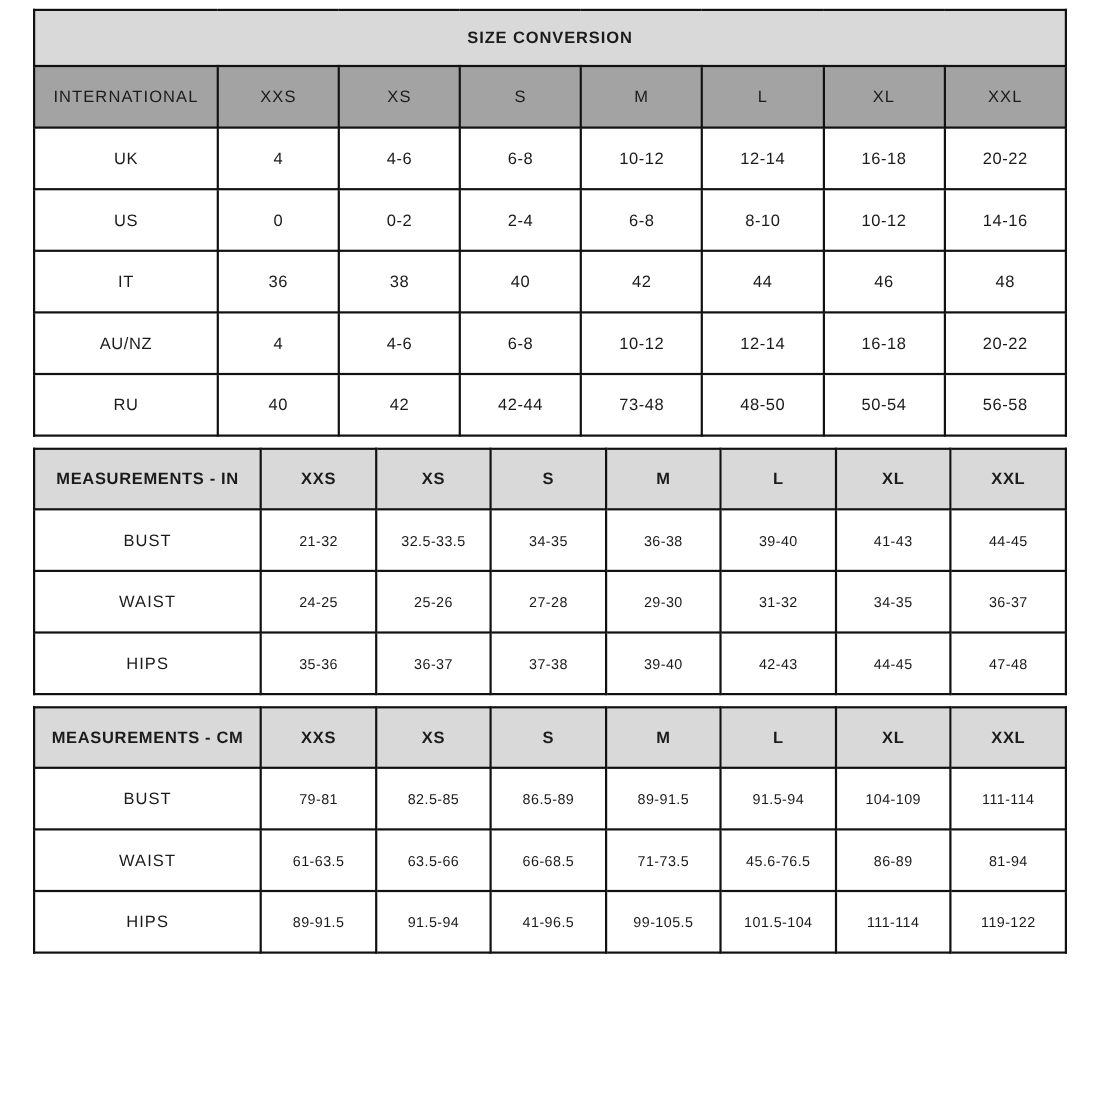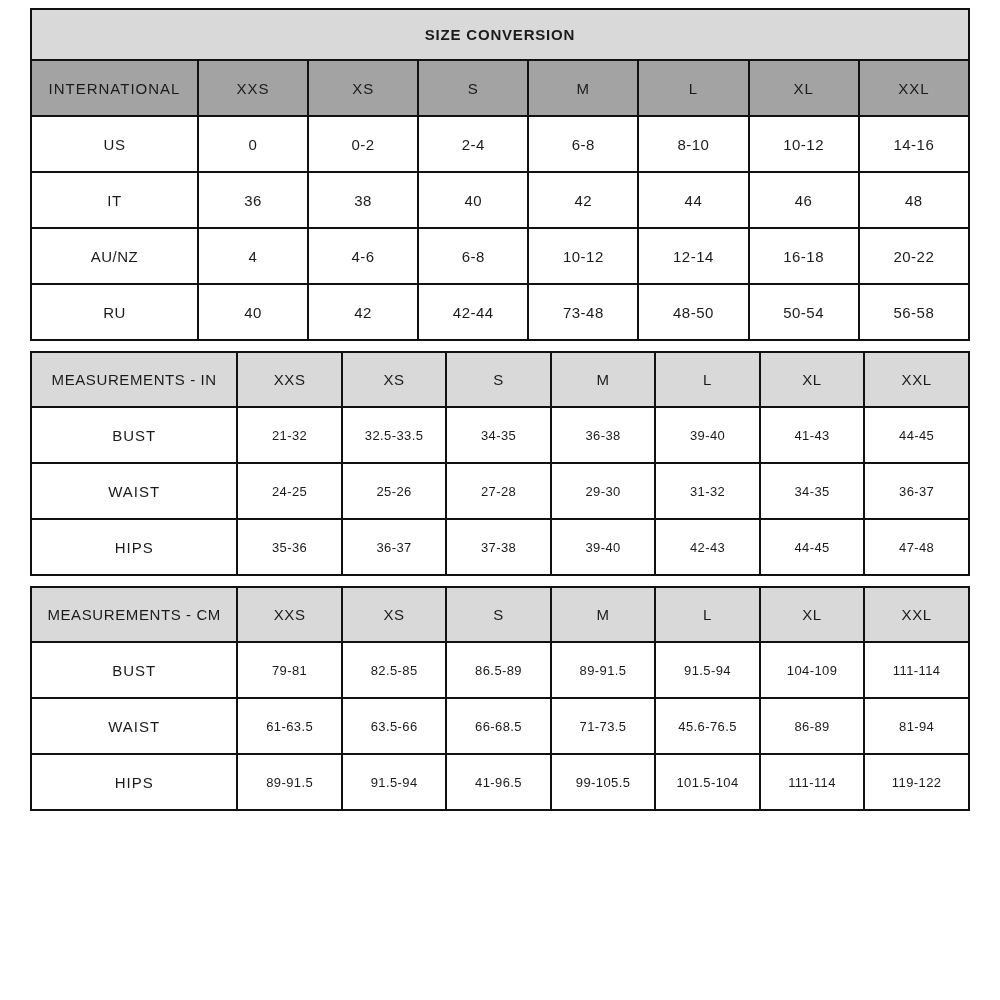--- a/index.html
+++ b/index.html
@@ -52,21 +52,21 @@
   }
   .t1 td {
     font-size:15px;
     letter-spacing:0.5px;
     height:54px;
   }
 
   
   .tm th {
     background:#d9d9d9;
-    font-weight:400;
+    font-weight:700;
     font-size:15px;
     letter-spacing:0.6px;
     height:53px;
   }
   .tm td {
     font-size:13px;
     letter-spacing:0.4px;
     height:54px;
   }
   .tm td.row-label {
@@ -99,20 +99,30 @@
         <th class="size-head">INTERNATIONAL</th>
         <th class="size-head">XXS</th>
         <th class="size-head">XS</th>
         <th class="size-head">S</th>
         <th class="size-head">M</th>
         <th class="size-head">L</th>
         <th class="size-head">XL</th>
         <th class="size-head">XXL</th>
       </tr>
       <tr>
+        <td>UK</td>
+        <td>4</td>
+        <td>4-6</td>
+        <td>6-8</td>
+        <td>10-12</td>
+        <td>12-14</td>
+        <td>16-18</td>
+        <td>20-22</td>
+      </tr>
+      <tr>
         <td>US</td>
         <td>0</td>
         <td>0-2</td>
         <td>2-4</td>
         <td>6-8</td>
         <td>8-10</td>
         <td>10-12</td>
         <td>14-16</td>
       </tr>
       <tr>

